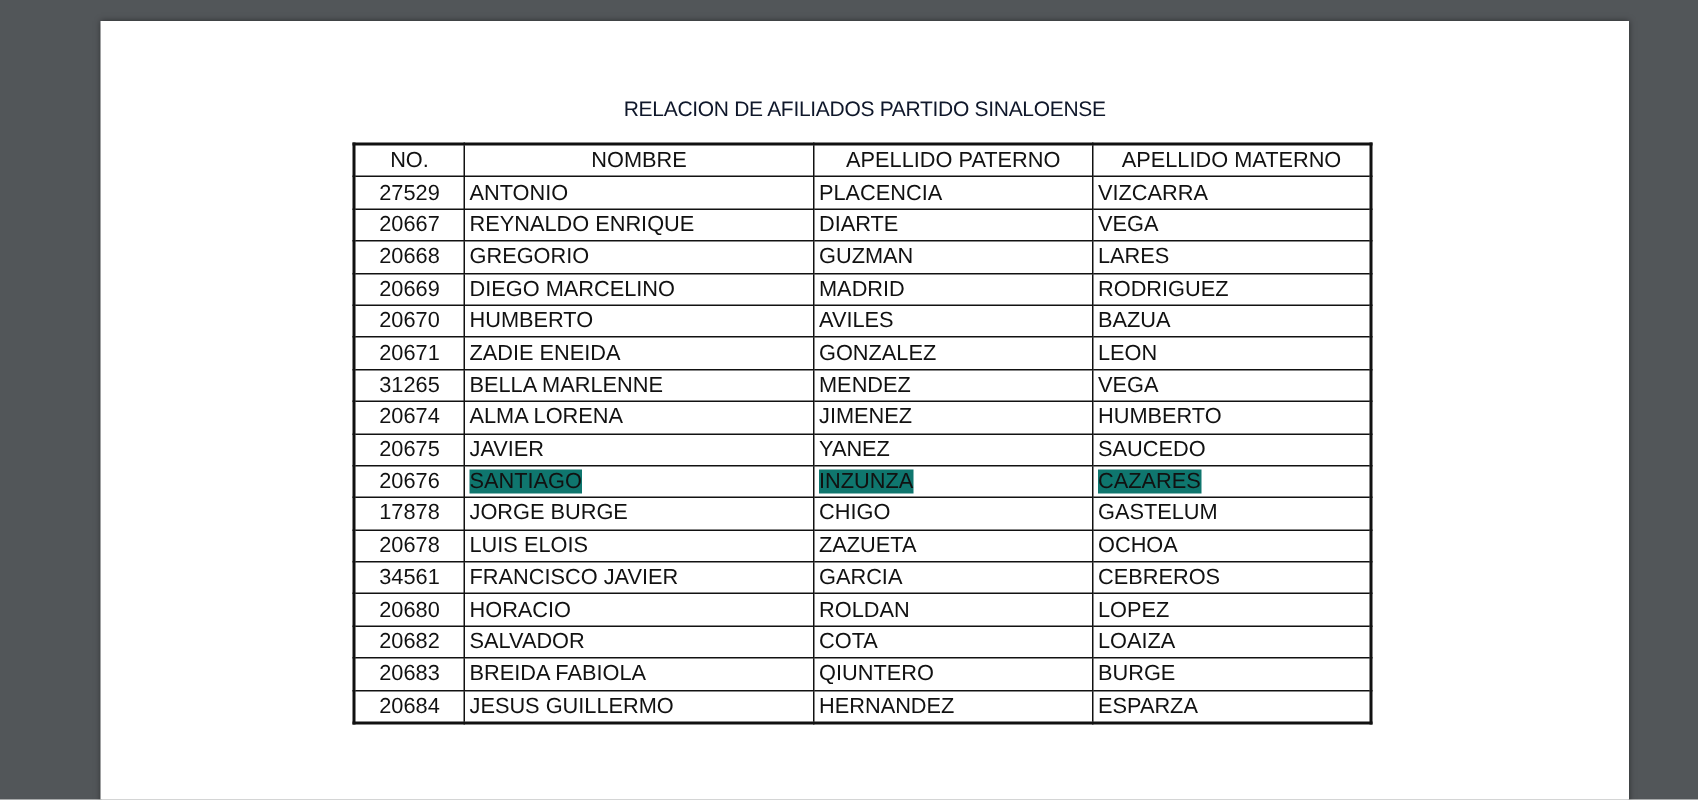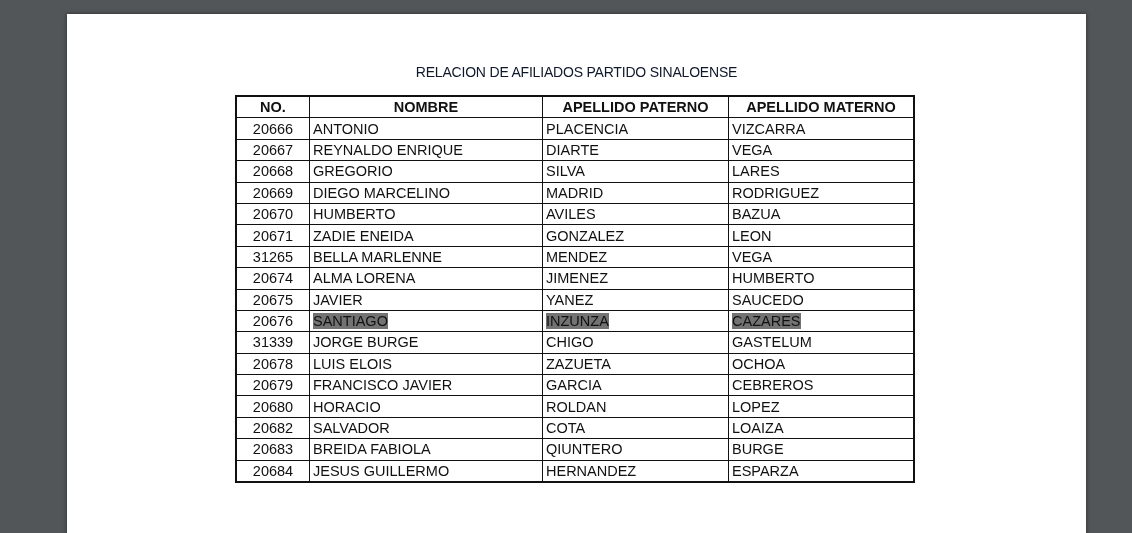--- a/index.html
+++ b/index.html
@@ -2,58 +2,58 @@
 <html><head>
 <meta charset="utf-8">
 <style>
   html, body { margin:0; padding:0; }
   body { width:1132px; height:533px; background:#525659; overflow:hidden; position:relative; font-family:"Liberation Sans", sans-serif; }
   .page { position:absolute; left:67px; top:14px; width:1019px; height:540px; background:#fff; box-shadow:0 0 4px rgba(0,0,0,0.5); }
   .title { position:absolute; left:0; width:100%; top:50px; text-align:center; font-size:14px; color:#0f172a; letter-spacing:-0.2px; }
   table { position:absolute; left:168px; top:81px; border-collapse:collapse; font-size:14.5px; color:#111; }
   td, th { border:1.5px solid #111; padding:0 3px; height:20.4px; line-height:20px; white-space:nowrap; }
   table { border:2px solid #111; }
-  th { font-weight:bold; text-align:center; }
+  th { font-weight:normal; text-align:center; }
   .c0 { width:66px; text-align:center; }
   .c1 { width:226px; }
   .c2 { width:179px; }
   .c3 { width:178px; }
-  .hl { background:#737373; }
+  .hl { background:#0f766e; }
 </style>
 </head>
 <body>
 
 <div class="page">
   <div class="title">RELACION DE AFILIADOS PARTIDO SINALOENSE</div>
   <table>
     <thead>
       <tr>
         <th class="c0">NO.</th>
         <th class="c1">NOMBRE</th>
         <th class="c2">APELLIDO PATERNO</th>
         <th class="c3">APELLIDO MATERNO</th>
       </tr>
     </thead>
     <tbody id="tbody">
         <tr>
-          <td class="c0">20666</td>
+          <td class="c0">27529</td>
           <td class="c1">ANTONIO</td>
           <td class="c2">PLACENCIA</td>
           <td class="c3">VIZCARRA</td>
         </tr>
         <tr>
           <td class="c0">20667</td>
           <td class="c1">REYNALDO ENRIQUE</td>
           <td class="c2">DIARTE</td>
           <td class="c3">VEGA</td>
         </tr>
         <tr>
           <td class="c0">20668</td>
           <td class="c1">GREGORIO</td>
-          <td class="c2">SILVA</td>
+          <td class="c2">GUZMAN</td>
           <td class="c3">LARES</td>
         </tr>
         <tr>
           <td class="c0">20669</td>
           <td class="c1">DIEGO MARCELINO</td>
           <td class="c2">MADRID</td>
           <td class="c3">RODRIGUEZ</td>
         </tr>
         <tr>
           <td class="c0">20670</td>
@@ -85,33 +85,33 @@
           <td class="c2">YANEZ</td>
           <td class="c3">SAUCEDO</td>
         </tr>
         <tr>
           <td class="c0">20676</td>
           <td class="c1"><span class="hl">SANTIAGO</span></td>
           <td class="c2"><span class="hl">INZUNZA</span></td>
           <td class="c3"><span class="hl">CAZARES</span></td>
         </tr>
         <tr>
-          <td class="c0">31339</td>
+          <td class="c0">17878</td>
           <td class="c1">JORGE BURGE</td>
           <td class="c2">CHIGO</td>
           <td class="c3">GASTELUM</td>
         </tr>
         <tr>
           <td class="c0">20678</td>
           <td class="c1">LUIS ELOIS</td>
           <td class="c2">ZAZUETA</td>
           <td class="c3">OCHOA</td>
         </tr>
         <tr>
-          <td class="c0">20679</td>
+          <td class="c0">34561</td>
           <td class="c1">FRANCISCO JAVIER</td>
           <td class="c2">GARCIA</td>
           <td class="c3">CEBREROS</td>
         </tr>
         <tr>
           <td class="c0">20680</td>
           <td class="c1">HORACIO</td>
           <td class="c2">ROLDAN</td>
           <td class="c3">LOPEZ</td>
         </tr>

